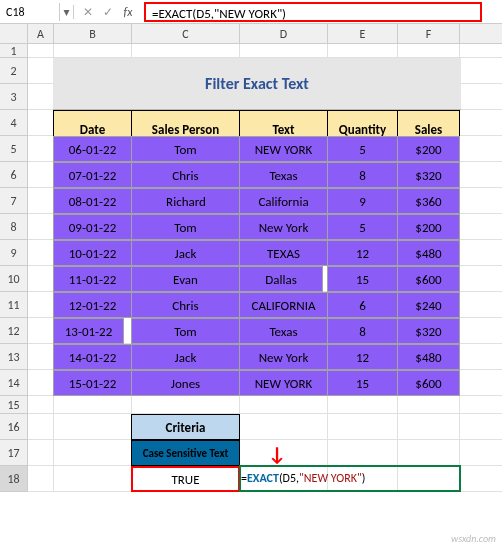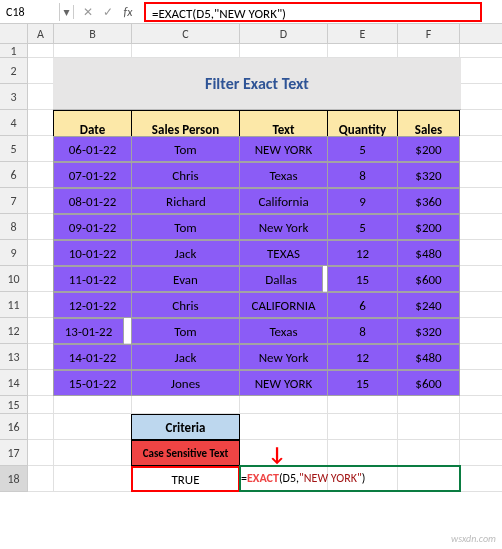--- a/index.html
+++ b/index.html
@@ -36,21 +36,21 @@
     .gl-row { position: absolute; left: 0; right: 0; border-bottom: 1px solid #e0e0e0; }
     
     .cell { position: absolute; display: flex; align-items: center; justify-content: center; font-size: 13px; }
     
     .title-merged { left: 25px; top: 14px; width: 408px; height: 52px; background: #e7e6e6; color: #2f5496; font-weight: bold; font-size: 16px; border-bottom: 1px solid #bbb; }
     
     .header-cell { background: #fce8a8; font-weight: bold; border: 1px solid #000; height: 38px; }
     .data-cell { background: #8b5cf6; border: 1px solid #a3a3a3; height: 26px; }
     
     .crit-h1 { background: #bdd7ee; font-weight: bold; border: 1px solid #000; height: 26px; }
-    .crit-h2 { background: #ef4444; font-weight: bold; border: 1px solid #000; height: 26px; text-align: right; }
+    .crit-h2 { background: #0369a1; font-weight: bold; border: 1px solid #000; height: 26px; text-align: right; }
     .crit-val { background: #fff; border: 2px solid red; height: 26px; }
     
     .arrow { position: absolute; color: red; font-size: 20px; font-weight: bold; }
     .formula-text { position: absolute; font-size: 12px; color: #000; }
     
     .sel-cell { position: absolute; border: 2px solid #0a7c41; }
     
     .watermark { position: absolute; bottom: 4px; right: 6px; font-size: 10px; color: #bbb; font-style: italic; }
   </style>
 </head>
@@ -193,19 +193,19 @@
     <div class="cell data-cell" style="left:103px;top:326px;width:109px">Jones</div>
     <div class="cell data-cell" style="left:211px;top:326px;width:89px">NEW YORK</div>
     <div class="cell data-cell" style="left:299px;top:326px;width:71px">15</div>
     <div class="cell data-cell" style="left:369px;top:326px;width:63px">$600</div>
 
     <div class="cell crit-h1" style="left:103px;top:370px;width:109px">Criteria</div>
     <div class="cell crit-h2" style="left:103px;top:396px;width:109px;font-size:11px">Case Sensitive Text</div>
     <div class="cell crit-val" style="left:103px;top:422px;width:109px">TRUE</div>
 
     <div class="arrow" style="left:240px;top:398px">↓</div>
-    <div class="formula-text" style="left:213px;top:427px"><span style="color:#000">=</span><span style="color:#ef4444;font-weight:bold">EXACT</span>(D5,<span style="color:#a31515">"NEW YORK"</span>)</div>
+    <div class="formula-text" style="left:213px;top:427px"><span style="color:#000">=</span><span style="color:#0369a1;font-weight:bold">EXACT</span>(D5,<span style="color:#a31515">"NEW YORK"</span>)</div>
 
     <div class="sel-cell" style="left:211px;top:421px;width:222px;height:27px"></div>
   </div>
 </div>
 
 <div class="watermark">wsxdn.com</div>
 
 </body></html>

